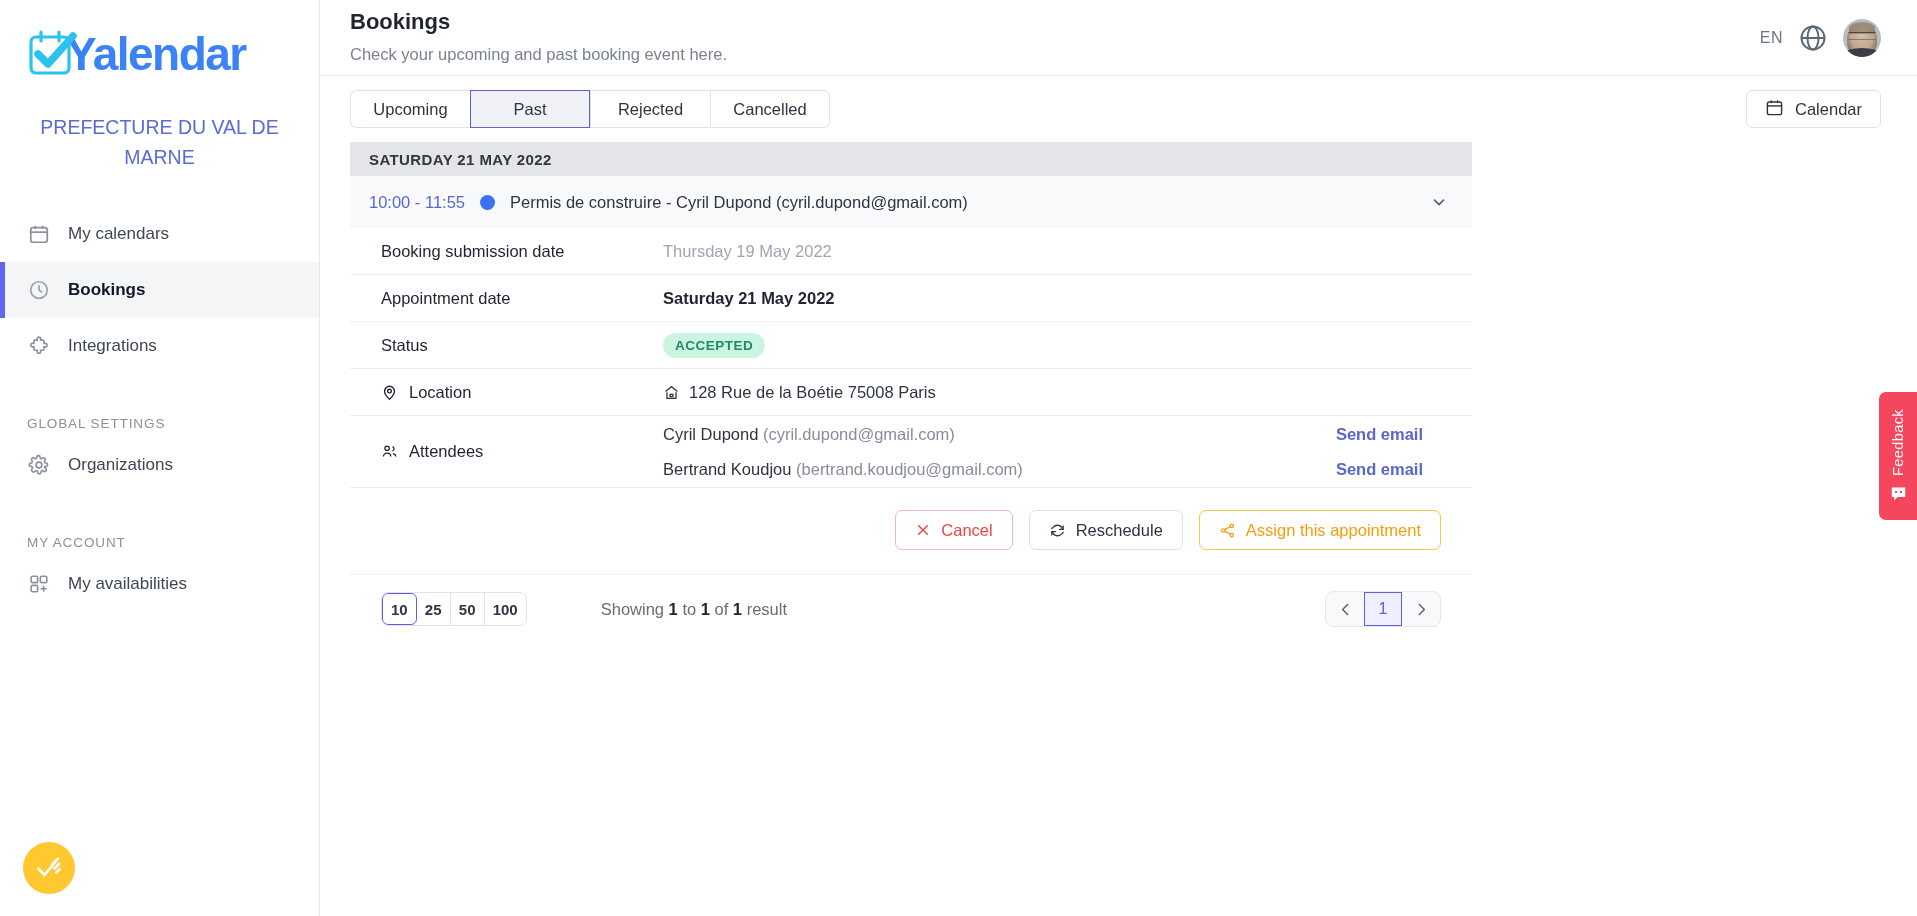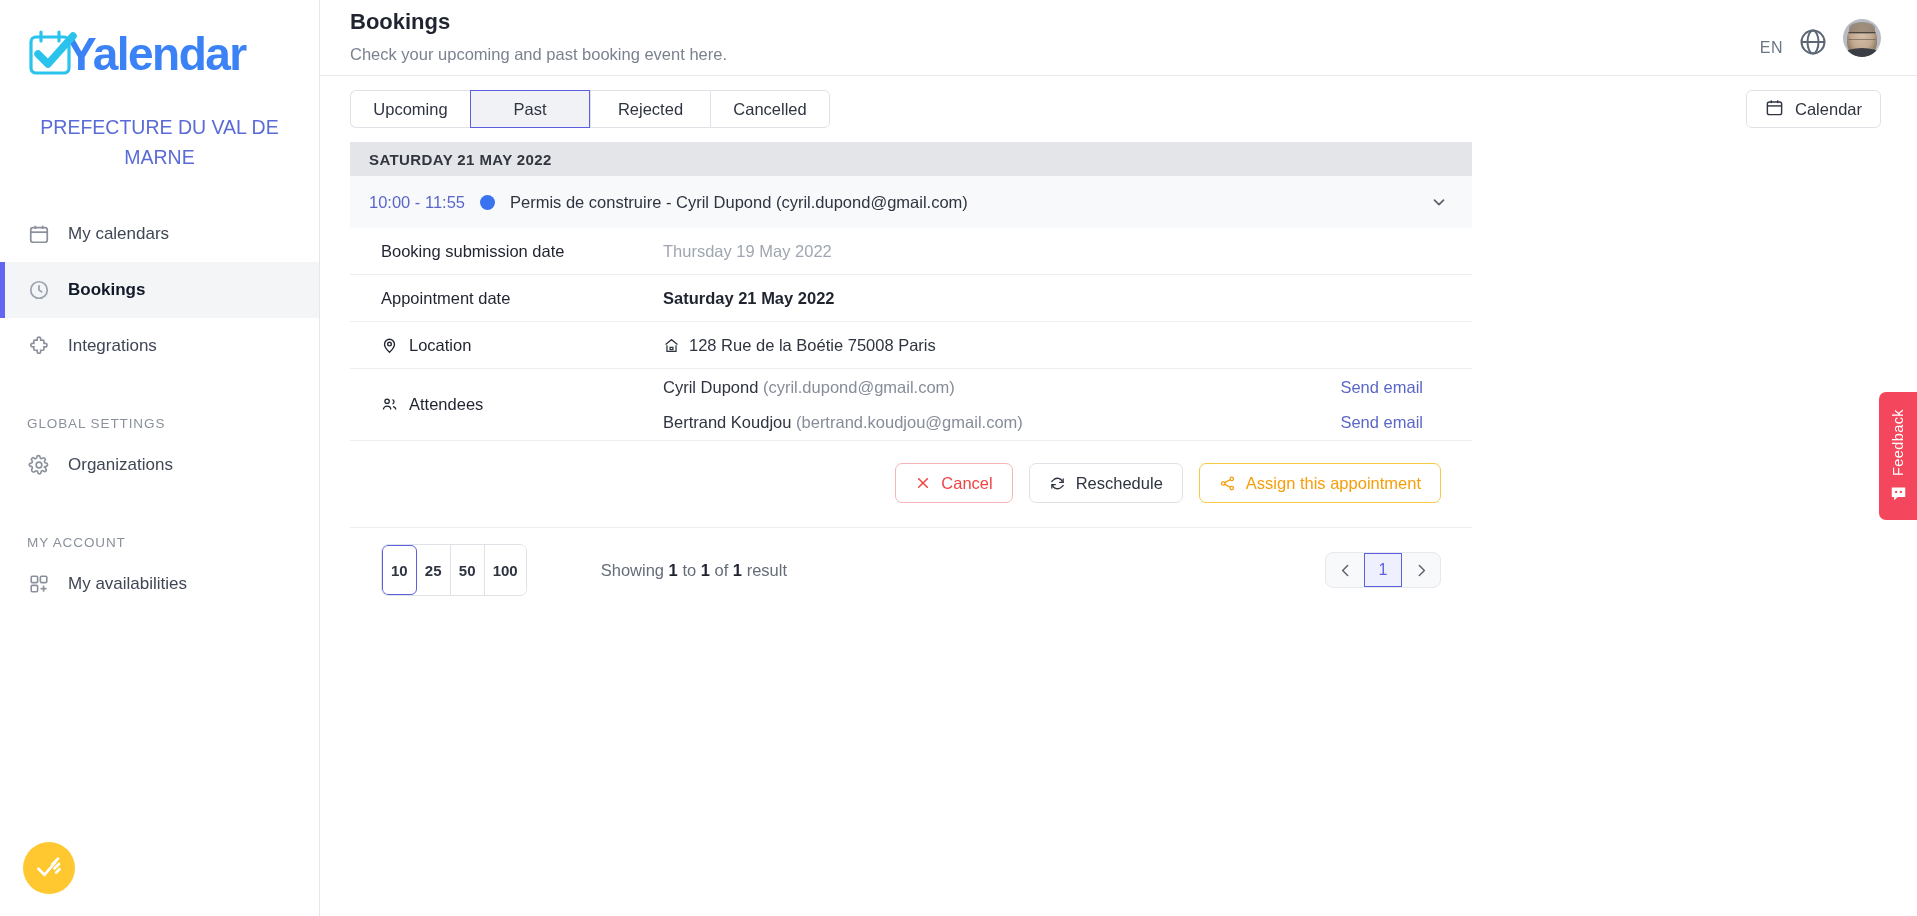--- a/index.html
+++ b/index.html
@@ -66,21 +66,21 @@
 
   
   .main { flex: 1; height: 916px; position: relative; background: #fff; }
   .topbar {
     height: 76px; border-bottom: 1px solid #e8eaed;
     display: flex; align-items: flex-start; justify-content: space-between;
     padding: 8px 36px 0 30px;
   }
   .page-title { font-size: 22px; font-weight: 600; color: #1f2430; line-height: 1.3; }
   .page-sub { font-size: 16.5px; color: #7b828f; margin-top: 8px; }
-  .topbar-right { display: flex; align-items: flex-end; gap: 15px; padding-top: 11px; }
+  .topbar-right { display: flex; align-items: center; gap: 15px; padding-top: 11px; }
   .lang { font-size: 16px; color: #6b7685; letter-spacing: 0.5px; cursor: pointer;}
   .globe { width: 30px; height: 30px; color: #5d6876; cursor: pointer; }
   .avatar {
     width: 38px; height: 38px; border-radius: 50%; overflow: hidden;
     background: #b9bcc2; position: relative; cursor: pointer;
   }
   .avatar .face {
     position:absolute; left:50%; top:54%; transform:translate(-50%,-50%);
     width:30px; height:34px; border-radius:48% 48% 44% 44%;
     background: radial-gradient(ellipse at 50% 28%, #d8c2ab 0%, #c2a88f 52%, #8d7a66 78%, #4e463c 100%);
@@ -155,40 +155,40 @@
     background: #ccf5e1; color: #1f8a63; font-size: 13.5px; font-weight: 600;
     letter-spacing: .5px; padding: 5px 12px; border-radius: 13px;
   }
   .attendee-rows { flex: 1; }
   .attendee-line {
     display: flex; align-items: center; justify-content: space-between;
     height: 35px; padding-right: 25px;
   }
   .att-name { font-size: 16.5px; color: #2e3440; }
   .att-name .em { color: #868d99; }
-  .sendmail { color: #5b67c8; font-size: 16.5px; cursor: pointer; font-weight: 400; }
+  .sendmail { color: #5b67c8; font-size: 16.5px; cursor: pointer; font-weight: 700; }
   .drow.attendees { align-items: center; min-height: 72px; }
 
   .actions { display: flex; justify-content: flex-end; gap: 16px; padding: 22px 31px 24px 0; }
   .btn {
     height: 40px; padding: 0 19px; display: flex; align-items: center; gap: 10px;
     border-radius: 7px; font-size: 16.5px; background: #fff; cursor: pointer;
     font-weight: 500;
   }
   .btn.cancel { border: 1px solid #f3b5b5; color: #ef4444; }
   .btn.resched { border: 1px solid #dfe2e7; color: #2e3440; }
   .btn.assign { border: 1px solid #f5c945; color: #f59e0b; }
 
   .pager {
     display: flex; align-items: center; padding: 16px 0 0 31px;
     border-top: 1px solid #eceef1; margin-top: 0;
   }
   .sizes { display: flex; border: 1px solid #dfe2e7; border-radius: 7px; overflow: hidden; }
   .size {
-    min-width: 34px; height: 50px; display: flex; align-items: center; justify-content: center;
+    min-width: 34px; height: 32px; display: flex; align-items: center; justify-content: center;
     font-size: 15px; color: #2e3440; border-right: 1px solid #dfe2e7;
     padding: 0 8px; background: #fff; cursor: pointer; font-weight: 600;
   }
   .size:last-child { border-right: none; }
   .size.active { border: 1.6px solid #5b5fe0; border-radius: 6px; }
   .showing { margin-left: 74px; font-size: 16.5px; color: #666d79; }
   .showing b { color: #1f2430; font-weight: 700; }
   .pagenav {
     margin-left: auto; display: flex; background: #f8f9fb;
     border: 1px solid #e7e9ed; border-radius: 8px; overflow: hidden; margin-right: 31px;
@@ -372,20 +372,24 @@
       <div class="drow">
         <span class="dlabel">Booking submission date</span>
         <span class="dval muted">Thursday 19 May 2022</span>
       </div>
 
       <div class="drow">
         <span class="dlabel">Appointment date</span>
         <span class="dval bold">Saturday 21 May 2022</span>
       </div>
 
+      <div class="drow">
+        <span class="dlabel">Status</span>
+        <span class="badge">ACCEPTED</span>
+      </div>
 
       <div class="drow">
         <span class="dlabel">
           <span class="ico">
             <svg width="17" height="17" viewBox="0 0 24 24" fill="none" stroke="currentColor" stroke-width="1.9">
               <path d="M12 21.5s7-6.4 7-11.3A7 7 0 0 0 5 10.2c0 4.9 7 11.3 7 11.3z"></path>
               <circle cx="12" cy="10" r="2.6"></circle>
             </svg>
           </span>
           <span>Location</span>

